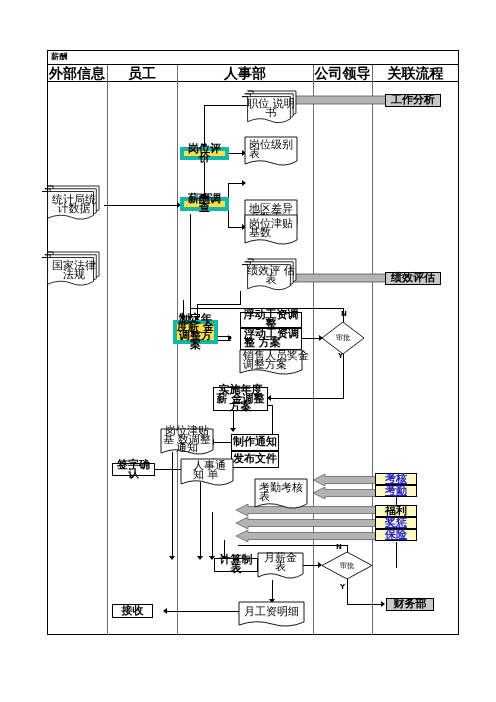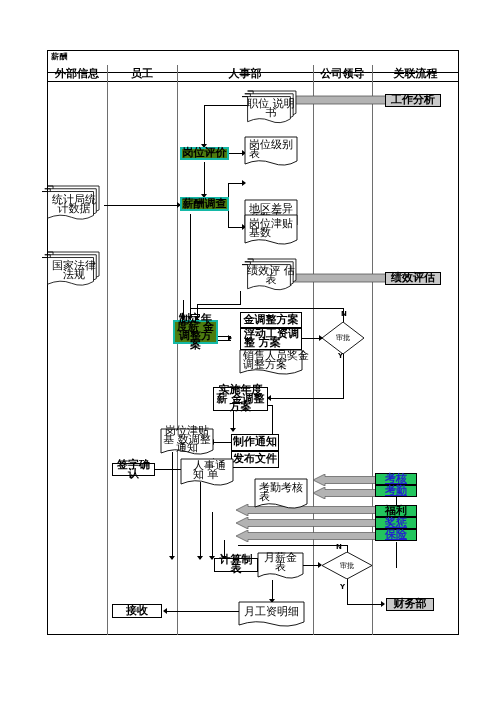--- a/index.html
+++ b/index.html
@@ -1,35 +1,35 @@
 <!DOCTYPE html>
 <html><head>
 <meta charset="utf-8">
 <style>
   html,body{margin:0;padding:0;background:#ffffff;}
   body{width:496px;height:702px;font-family:"DejaVu Sans","Liberation Sans",sans-serif;}
   #stage{position:relative;width:496px;height:702px;overflow:hidden;}
 
   
   .frame{position:absolute;left:47px;top:50px;width:412px;height:585px;border:1.6px solid #000;box-sizing:border-box;}
-  .title-row{position:absolute;left:47px;top:50px;width:412px;height:23px;box-sizing:border-box;border-bottom:1.2px solid #000;}
+  .title-row{position:absolute;left:47px;top:50px;width:412px;height:15px;box-sizing:border-box;border-bottom:1.2px solid #000;}
   .title-row .t{position:absolute;left:4px;top:1px;font-size:8px;font-weight:bold;color:#000;letter-spacing:.5px;}
   .head-row{position:absolute;left:47px;top:65px;width:412px;height:17px;box-sizing:border-box;border-bottom:1.4px solid #000;}
   .hcell{position:absolute;top:0;height:17px;display:flex;align-items:center;justify-content:center;
-         font-size:11px;font-weight:bold;color:#000;box-sizing:border-box;}
+         font-size:14px;font-weight:bold;color:#000;box-sizing:border-box;}
   .vdiv{position:absolute;width:0;border-left:1px solid #9a9a9a;}
   .vdiv.strong{border-left:1px solid #6e6e6e;}
 
   
   .node{position:absolute;box-sizing:border-box;display:flex;align-items:center;justify-content:center;
         text-align:center;color:#000;font-size:11px;line-height:8.6px;font-weight:bold;}
   .proc{border:1px solid #000;background:#fff;}
-  .procg{border:2px solid #14b8a6;background:#4d7c0f;}
+  .procg{border:4px solid #14b8a6;background:#fde047;}
   .grayb{border:1px solid #000;background:#c9c9c9;}
-  .linkb{border:1px solid #000;background:#22c55e;}
+  .linkb{border:1px solid #000;background:#fef9c3;}
   .linkb span{color:#2222cc;text-decoration:underline;}
 
   
   .doc{position:absolute;}
   .doc svg{position:absolute;left:0;top:0;overflow:visible;}
   .doc .dtxt{position:absolute;left:0;top:0;width:100%;display:flex;align-items:center;justify-content:center;
              text-align:center;font-size:11px;line-height:8.6px;color:#000;padding:0 2px;box-sizing:border-box;}
 
   
   .dia{position:absolute;}
@@ -281,21 +281,21 @@
 
   <div class="node grayb" style="left:385px;top:272px;width:56px;height:13px;">
     <span>绩效评估</span>
   </div>
 
   <div class="node procg" style="left:173px;top:320px;width:45px;height:24px;">
     <span>制定年度薪 金调整方案</span>
   </div>
 
   <div class="node proc" style="left:240px;top:312px;width:62px;height:16px;">
-    <span>金调整方案</span>
+    <span>浮动工资调整</span>
   </div>
   <div class="node proc" style="left:240px;top:328px;width:62px;height:22px;">
     <span style="text-align:left;padding-left:3px;">浮动工资调整 方案</span>
   </div>
   <div class="doc" style="left:240px;top:350px;width:75px;height:26px;">
     <svg width="64" height="30">
       <path d="M0,0 H62 V20 Q47,27 31,22 Q15,17 0,23 V0 Z" fill="#fff" stroke="#000" stroke-width="0.9"></path>
     </svg>
     <div class="dtxt" style="height:21px;top:0px;justify-content:flex-start;padding-left:3px;text-align:left;">销售人员奖金 调整方案</div>
   </div>
@@ -385,17 +385,17 @@
     <span>财务部</span>
   </div>
 
   <div class="doc" style="left:239px;top:602px;width:65px;height:26px;">
     <svg width="67" height="30">
       <path d="M0,0 H65 V20 Q49,27 33,22 Q17,17 0,23 V0 Z" fill="#fff" stroke="#000" stroke-width="0.9"></path>
     </svg>
     <div class="dtxt" style="height:20px;top:0px;">月工资明细</div>
   </div>
 
-  <div class="node proc" style="left:112px;top:604px;width:50px;height:14px;">
+  <div class="node proc" style="left:112px;top:604px;width:41px;height:14px;">
     <span>接收</span>
   </div>
 
 </div>
 
 </body></html>

